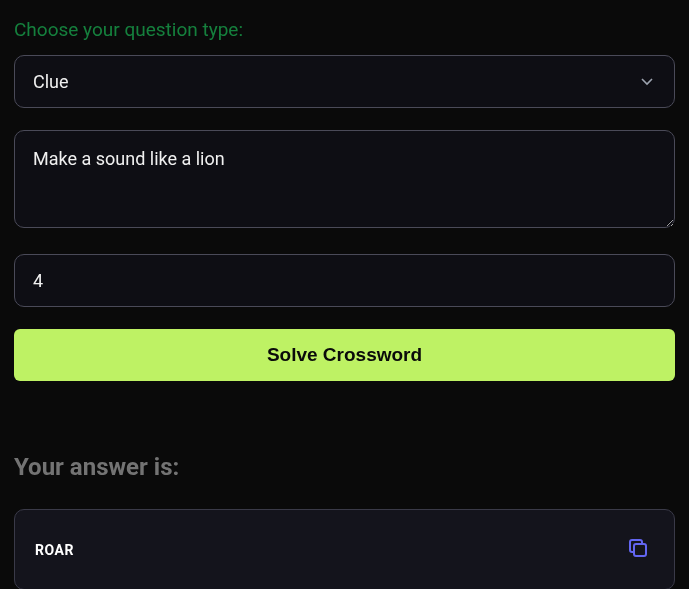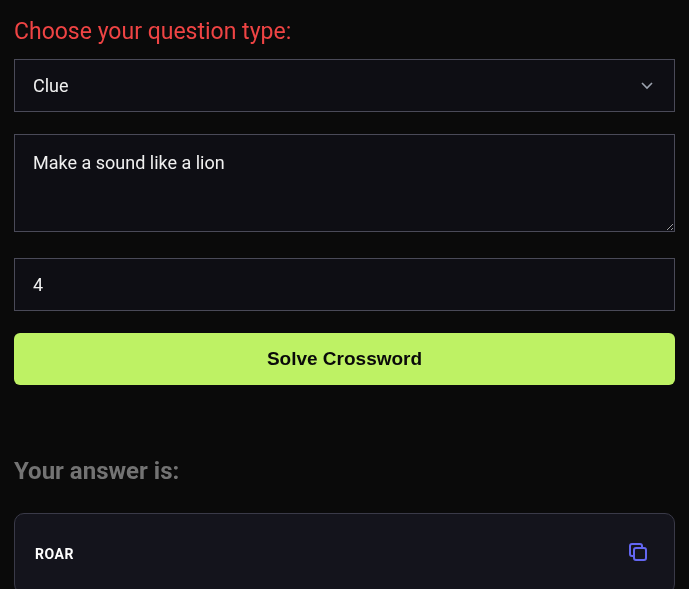--- a/index.html
+++ b/index.html
@@ -9,30 +9,30 @@
     }
     body {
       background: #0a0a0a;
       font-family: -apple-system, BlinkMacSystemFont, "Segoe UI", Roboto, sans-serif;
       color: #ffffff;
       padding: 18px 14px;
       width: 689px;
       min-height: 589px;
     }
     .label {
-      color: #ef4444;
-      font-size: 23px;
+      color: #15803d;
+      font-size: 19px;
       font-weight: 400;
       margin-bottom: 14px;
     }
     .field {
       width: 100%;
       background: #0e0e14;
       border: 1px solid #4a4a58;
-      border-radius: 0;
+      border-radius: 10px;
       color: #f0f0f0;
       font-size: 18px;
       padding: 15px 18px;
       margin-bottom: 22px;
       outline: none;
       font-family: inherit;
     }
     .select-wrap {
       position: relative;
     }

